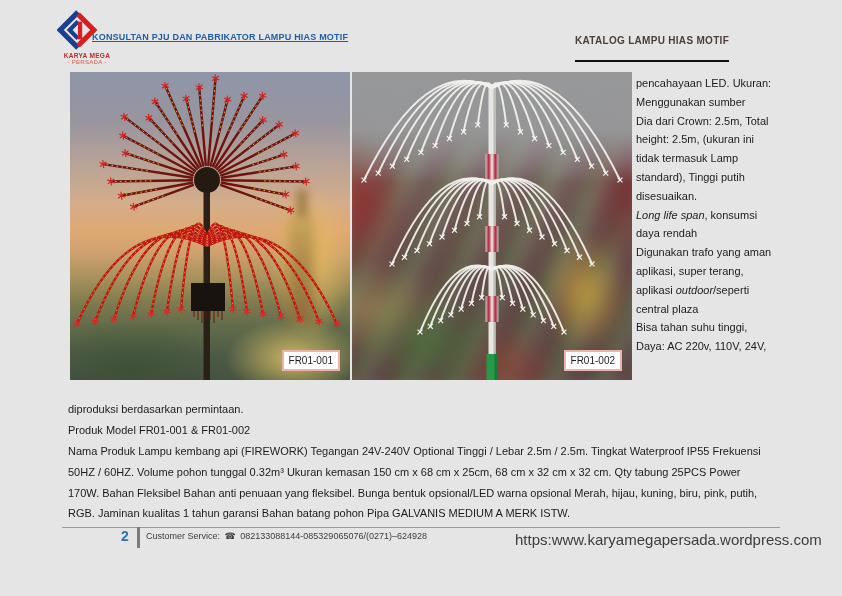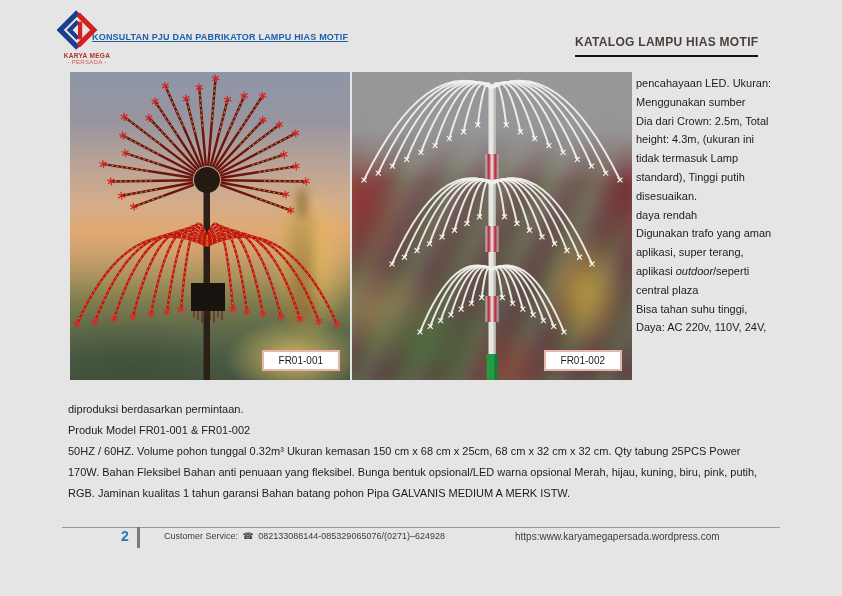--- a/index.html
+++ b/index.html
@@ -11,22 +11,22 @@
   
   .logo-wrap { position:absolute; left:55px; top:9px; width:64px; }
   .logo-svg { display:block; margin-left:2px; }
   .logo-name { font-size:6.5px; font-weight:bold; color:#b03228; text-align:center; letter-spacing:.3px; margin-top:1px; }
   .logo-sub  { font-size:6px; color:#cc5a4e; text-align:center; letter-spacing:.3px; }
   .tagline {
     position:absolute; left:92px; top:32px; font-size:9px; font-weight:bold;
     color:#1e5fa8; text-decoration:underline; letter-spacing:.2px; cursor:pointer;
   }
   .catalog-title {
-    position:absolute; left:575px; top:35px; font-size:12px; font-weight:600;
-    color:#4a3f3a; border-bottom:2px solid #111; padding-bottom:6px; letter-spacing:.3px;
+    position:absolute; left:575px; top:35px; font-size:10px; font-weight:600;
+    color:#4a3f3a; border-bottom:2px solid #111; padding-bottom:14px; letter-spacing:.3px;
   }
   
   .photo { position:absolute; top:72px; width:280px; height:308px; overflow:hidden; }
   #photo1 { left:70px; }
   #photo2 { left:352px; }
   .photo1-bg { position:absolute; inset:0;
     background:
       radial-gradient(60px 110px at 86% 62%, rgba(235,190,95,.85), rgba(235,190,95,0) 70%),
       radial-gradient(95px 55px at 80% 93%, rgba(240,205,105,.8), rgba(240,205,105,0) 72%),
       radial-gradient(130px 65px at 22% 96%, rgba(55,75,48,.55), rgba(55,75,48,0) 75%),
@@ -45,36 +45,36 @@
       radial-gradient(70px 60px at 55% 92%, rgba(160,60,50,.6), transparent 70%),
       radial-gradient(100px 70px at 12% 75%, rgba(190,170,90,.5), transparent 70%),
       repeating-linear-gradient(115deg, rgba(120,50,45,.5) 0 10px, rgba(80,95,60,.45) 10px 22px, rgba(180,160,90,.35) 22px 30px, rgba(100,70,75,.45) 30px 44px),
       linear-gradient(180deg,#97989a 0%,#939496 22%,#8a888a 30%,#77736f 38%,#6a6662 48%,#5e5a55 60%,#555250 75%,#4e4c4a 100%);
   }
   .photo2-gray { position:absolute; inset:0;
     background:linear-gradient(180deg, rgba(151,152,154,1) 0%, rgba(151,152,154,.95) 18%, rgba(151,152,154,0) 36%); }
   .fw-svg { position:absolute; inset:0; }
   .photo-label {
     position:absolute; right:10px; bottom:9px; background:#ffffff;
-    border:2px solid #eab3ab; padding:3px 15px; font-size:10px; color:#1c1c1c; z-index:3;
+    border:2px solid #eab3ab; padding:3px 5px; font-size:10px; color:#1c1c1c; z-index:3;
   }
   
   .desc { position:absolute; left:636px; top:74px; width:152px; font-size:11px; color:#1c1c1c; }
   .desc-line { height:18.8px; line-height:18.8px; white-space:nowrap; }
   .desc-line em { font-style:italic; }
   
   .body-text { position:absolute; left:68px; top:399px; width:716px; font-size:11px; color:#1c1c1c; }
   .body-line { height:20.9px; line-height:20.9px; white-space:nowrap; }
   
   .footer-rule { position:absolute; left:62px; top:527px; width:718px; border-top:1px solid #9a9a9a; }
   .page-num { position:absolute; left:121px; top:528px; font-size:14px; font-weight:bold; color:#2e74b5; }
   .footer-bar { position:absolute; left:137px; top:527px; width:3px; height:21px; background:#7a7a7a; }
-  .cs-text { position:absolute; left:164px; top:531px; font-size:9px; color:#3d3d3d; }
+  .cs-text { position:absolute; left:146px; top:531px; font-size:9px; color:#3d3d3d; }
   .cs-text .phone-glyph { font-size:9px; margin:0 2px; }
-  .website { position:absolute; left:515px; top:531px; font-size:10px; color:#3d3d3d; cursor:pointer; }
+  .website { position:absolute; left:515px; top:531px; font-size:15px; color:#3d3d3d; cursor:pointer; }
 </style>
 </head>
 <body>
 
 <div class="page">
 
   <div class="logo-wrap">
     <svg class="logo-svg" width="42" height="42" viewBox="0 0 40 40">
       <path d="M 20 3 L 3 20 L 20 37" fill="none" stroke="#1b3f8f" stroke-width="5"></path>
       <path d="M 20 12 L 12 20 L 20 28" fill="none" stroke="#1b3f8f" stroke-width="4"></path>
@@ -462,36 +462,38 @@
         <line x1="209.51180261695703" y1="257.53852203279854" x2="214.48819738304297" y2="262.46147796720146" stroke="#f8f8f5" stroke-width="1.1"></line>
         <line x1="214.46147796720143" y1="257.511802616957" x2="209.53852203279857" y2="262.488197383043" stroke="#f8f8f5" stroke-width="1.1"></line>
       </svg>
     <div class="photo-label">FR01-002</div>
   </div>
 
   <div class="desc" id="desc-col">
       <div class="desc-line"><span>pencahayaan LED. Ukuran:</span></div>
       <div class="desc-line"><span>Menggunakan sumber</span></div>
       <div class="desc-line"><span>Dia dari Crown: 2.5m, Total</span></div>
-      <div class="desc-line"><span>height: 4.3m, (ukuran ini</span></div>
+      <div class="desc-line"><span>height: 2.5m, (ukuran ini</span></div>
       <div class="desc-line"><span>tidak termasuk Lamp</span></div>
       <div class="desc-line"><span>standard), Tinggi putih</span></div>
       <div class="desc-line"><span>disesuaikan.</span></div>
+      <div class="desc-line"><em>Long life span</em><span>, konsumsi</span></div>
       <div class="desc-line"><span>daya rendah</span></div>
       <div class="desc-line"><span>Digunakan trafo yang aman</span></div>
       <div class="desc-line"><span>aplikasi, super terang,</span></div>
       <div class="desc-line"><span>aplikasi </span><em>outdoor</em><span>/seperti</span></div>
       <div class="desc-line"><span>central plaza</span></div>
       <div class="desc-line"><span>Bisa tahan suhu tinggi,</span></div>
       <div class="desc-line"><span>Daya: AC 220v, 110V, 24V,</span></div>
     </div>
 
   <div class="body-text" id="body-lines">
       <div class="body-line">diproduksi berdasarkan permintaan.</div>
       <div class="body-line">Produk Model FR01-001 &amp; FR01-002</div>
+      <div class="body-line">Nama Produk Lampu kembang api (FIREWORK) Tegangan 24V-240V Optional Tinggi / Lebar 2.5m / 2.5m. Tingkat Waterproof IP55 Frekuensi</div>
       <div class="body-line">50HZ / 60HZ. Volume pohon tunggal 0.32m³ Ukuran kemasan 150 cm x 68 cm x 25cm, 68 cm x 32 cm x 32 cm. Qty tabung 25PCS Power</div>
       <div class="body-line">170W. Bahan Fleksibel Bahan anti penuaan yang fleksibel. Bunga bentuk opsional/LED warna opsional Merah, hijau, kuning, biru, pink, putih,</div>
       <div class="body-line">RGB. Jaminan kualitas 1 tahun garansi Bahan batang pohon Pipa GALVANIS MEDIUM A MERK ISTW.</div>
     </div>
 
   <div class="footer-rule"></div>
   <div class="page-num">2</div>
   <div class="footer-bar"></div>
   <div class="cs-text">
     <span>Customer Service:</span>

